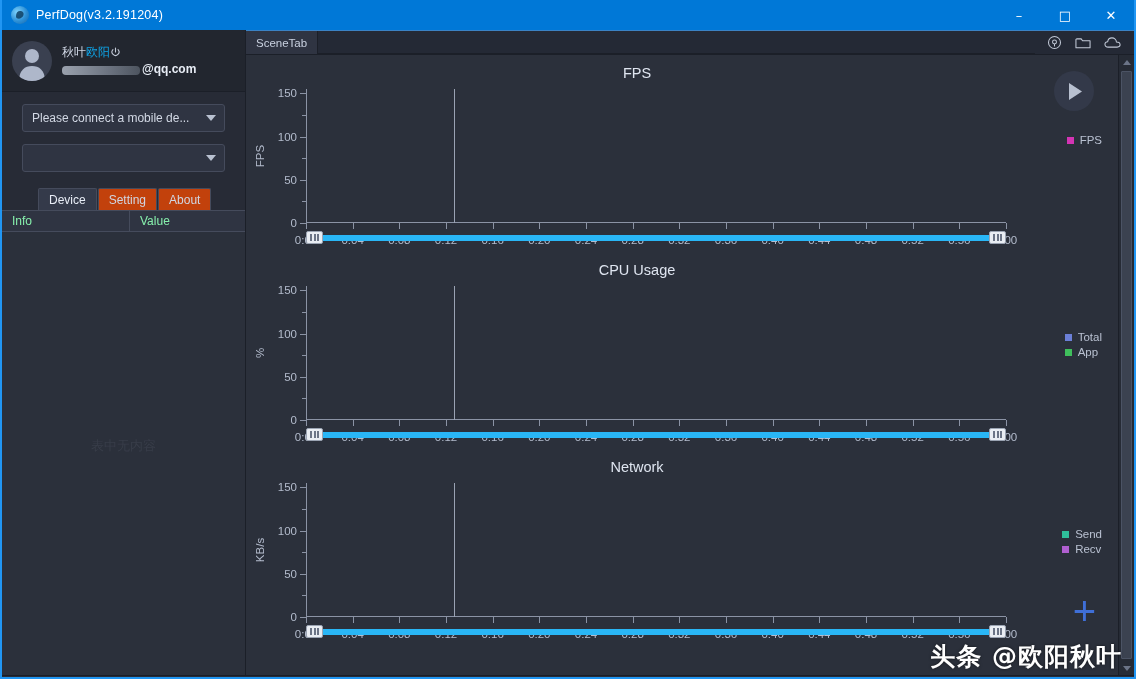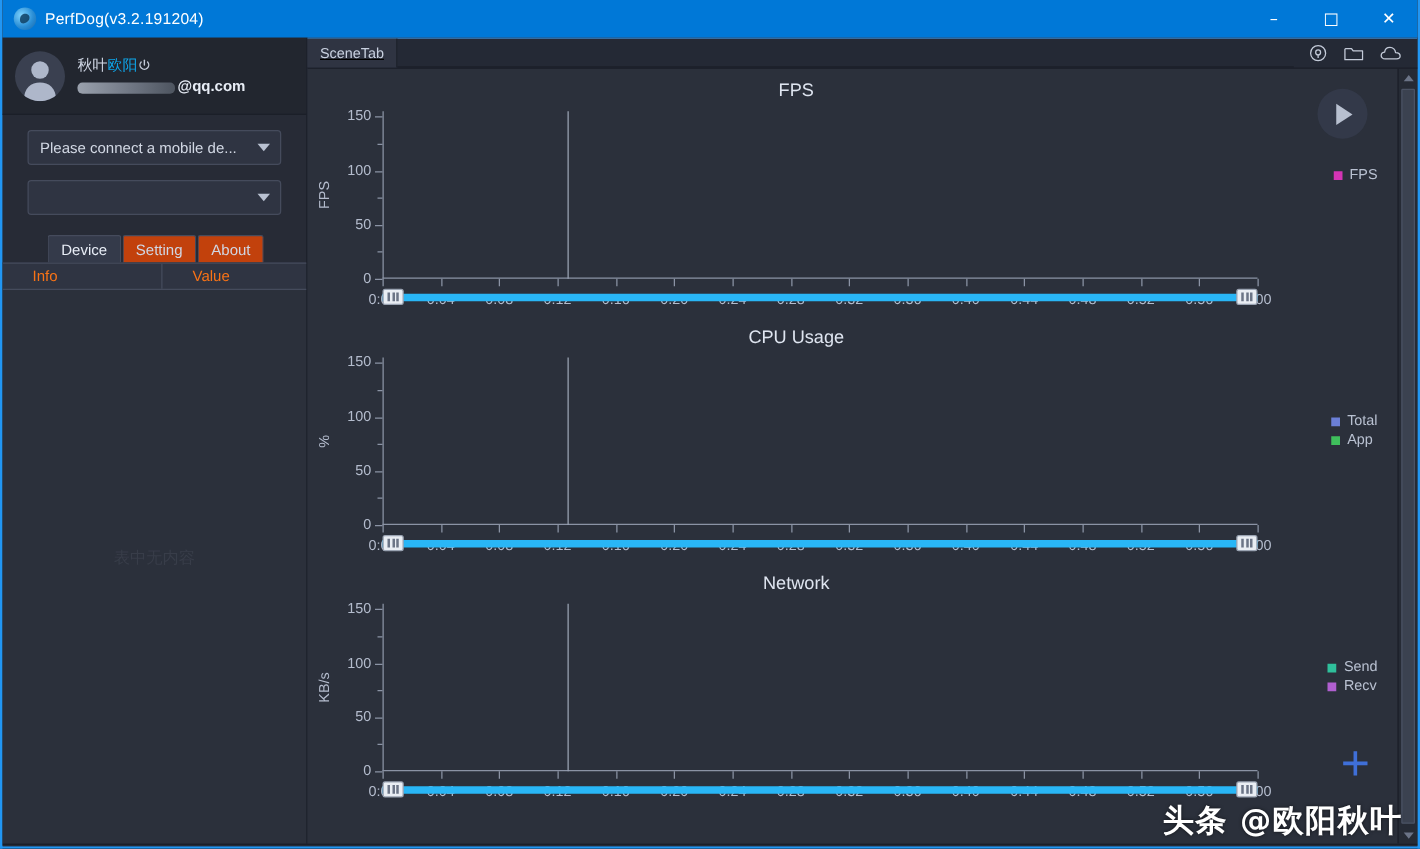--- a/index.html
+++ b/index.html
@@ -83,32 +83,32 @@
   .tab {
     height: 22px; padding: 0 10px; font-size: 12px; color: #d0d6e3;
     background: #c2410c; border: 1px solid #454b5c; border-bottom: none;
     display: flex; align-items: center; border-radius: 2px 2px 0 0;
   }
   .tab.active { background: #343a4a; color: #e8edf6; }
 
   .thead { display: flex; height: 22px; background: #2f3442; border-top: 1px solid #454b5c;
            border-bottom: 1px solid #454b5c; }
   .thead > div {
-    font-size: 12px; color: #f97316; display: flex; align-items: center; padding-left: 24px;
+    font-size: 12px; color: #86efac; display: flex; align-items: center; padding-left: 10px;
   }
   .th-info { width: 128px; border-right: 1px solid #454b5c; }
   .th-value { flex: 1; }
   .tbody { flex: 1; background: #2b303b; position: relative; }
   .empty-hint {
     position: absolute; left: 0; right: 0; top: 205px; text-align: center;
     font-size: 13px; color: #383d49;
   }
 
   
-  #main { flex: 1; display: flex; flex-direction: column; background: #2b303b; text-decoration: underline; }
+  #main { flex: 1; display: flex; flex-direction: column; background: #2b303b; }
   #tabstrip {
     height: 25px; background: #242935; border-bottom: 1px solid #1b1f28;
     display: flex; align-items: stretch; border-top: 1px solid #3b82c4;
   }
   .scene-tab {
     background: #2f3442; color: #c9d1e0; font-size: 11.5px;
     display: flex; align-items: center; padding: 0 10px;
     border-right: 1px solid #1b1f28;
   }
   .tabstrip-spacer { flex: 1; border-bottom: 1px solid #1b1f28; }

